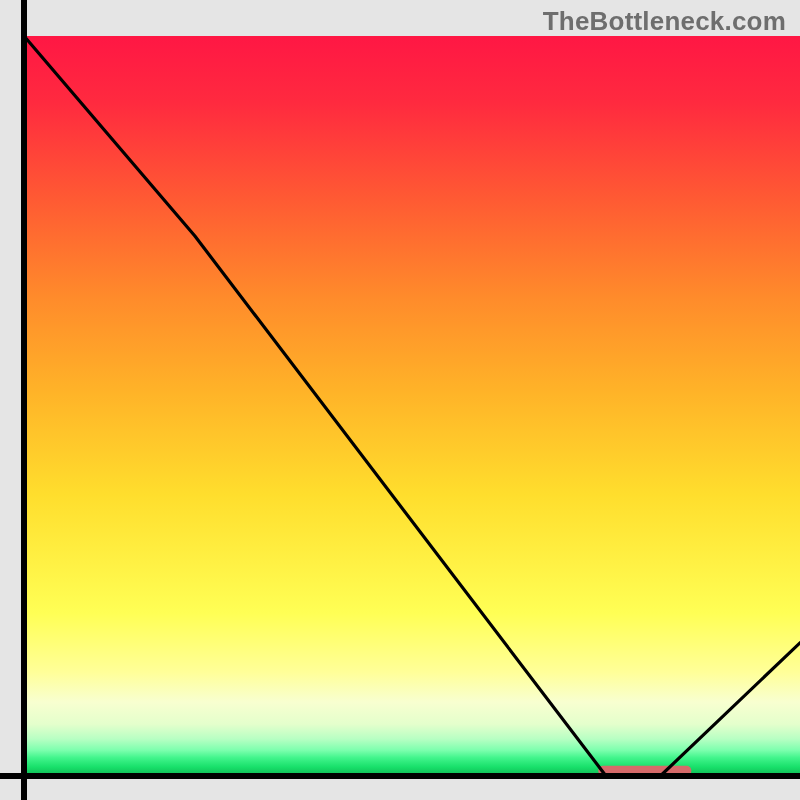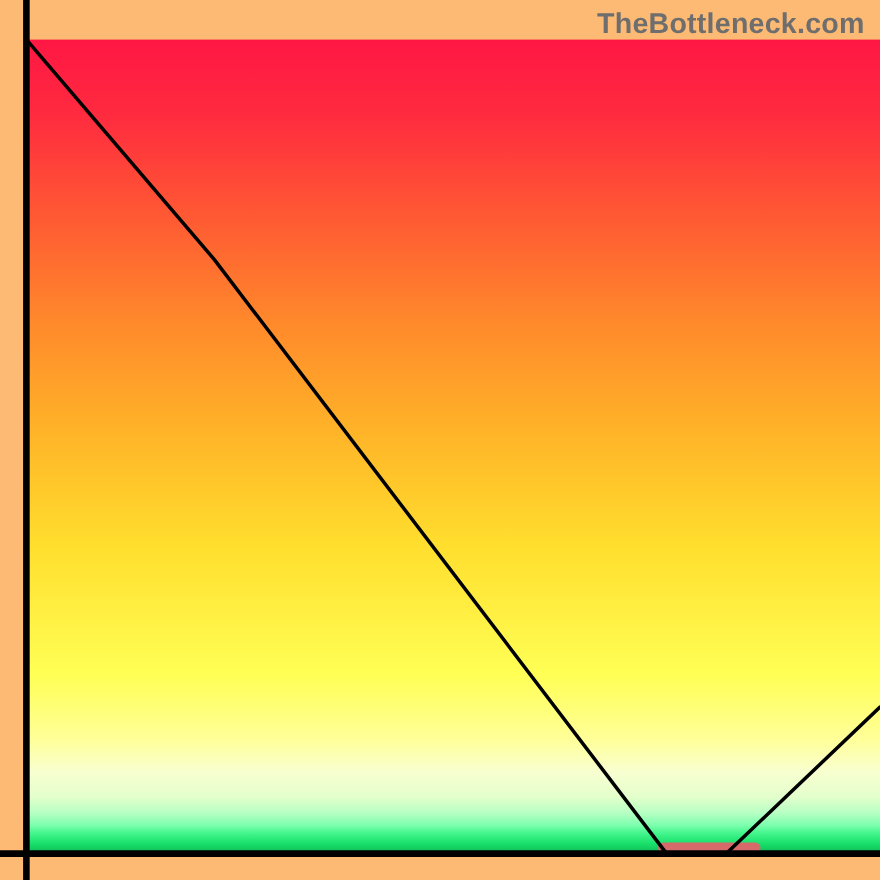--- a/index.html
+++ b/index.html
@@ -7,21 +7,21 @@
     padding: 0;
     width: 800px;
     height: 800px;
     overflow: hidden;
     font-family: Arial, Helvetica, sans-serif;
   }
   .canvas {
     position: relative;
     width: 800px;
     height: 800px;
-    background: #fdba74;
+    background: #e5e5e5;
   }
   .watermark {
     position: absolute;
     top: 6px;
     right: 14px;
     font-size: 26px;
     font-weight: 600;
     color: #6e6e6e;
     letter-spacing: 0.2px;
   }

